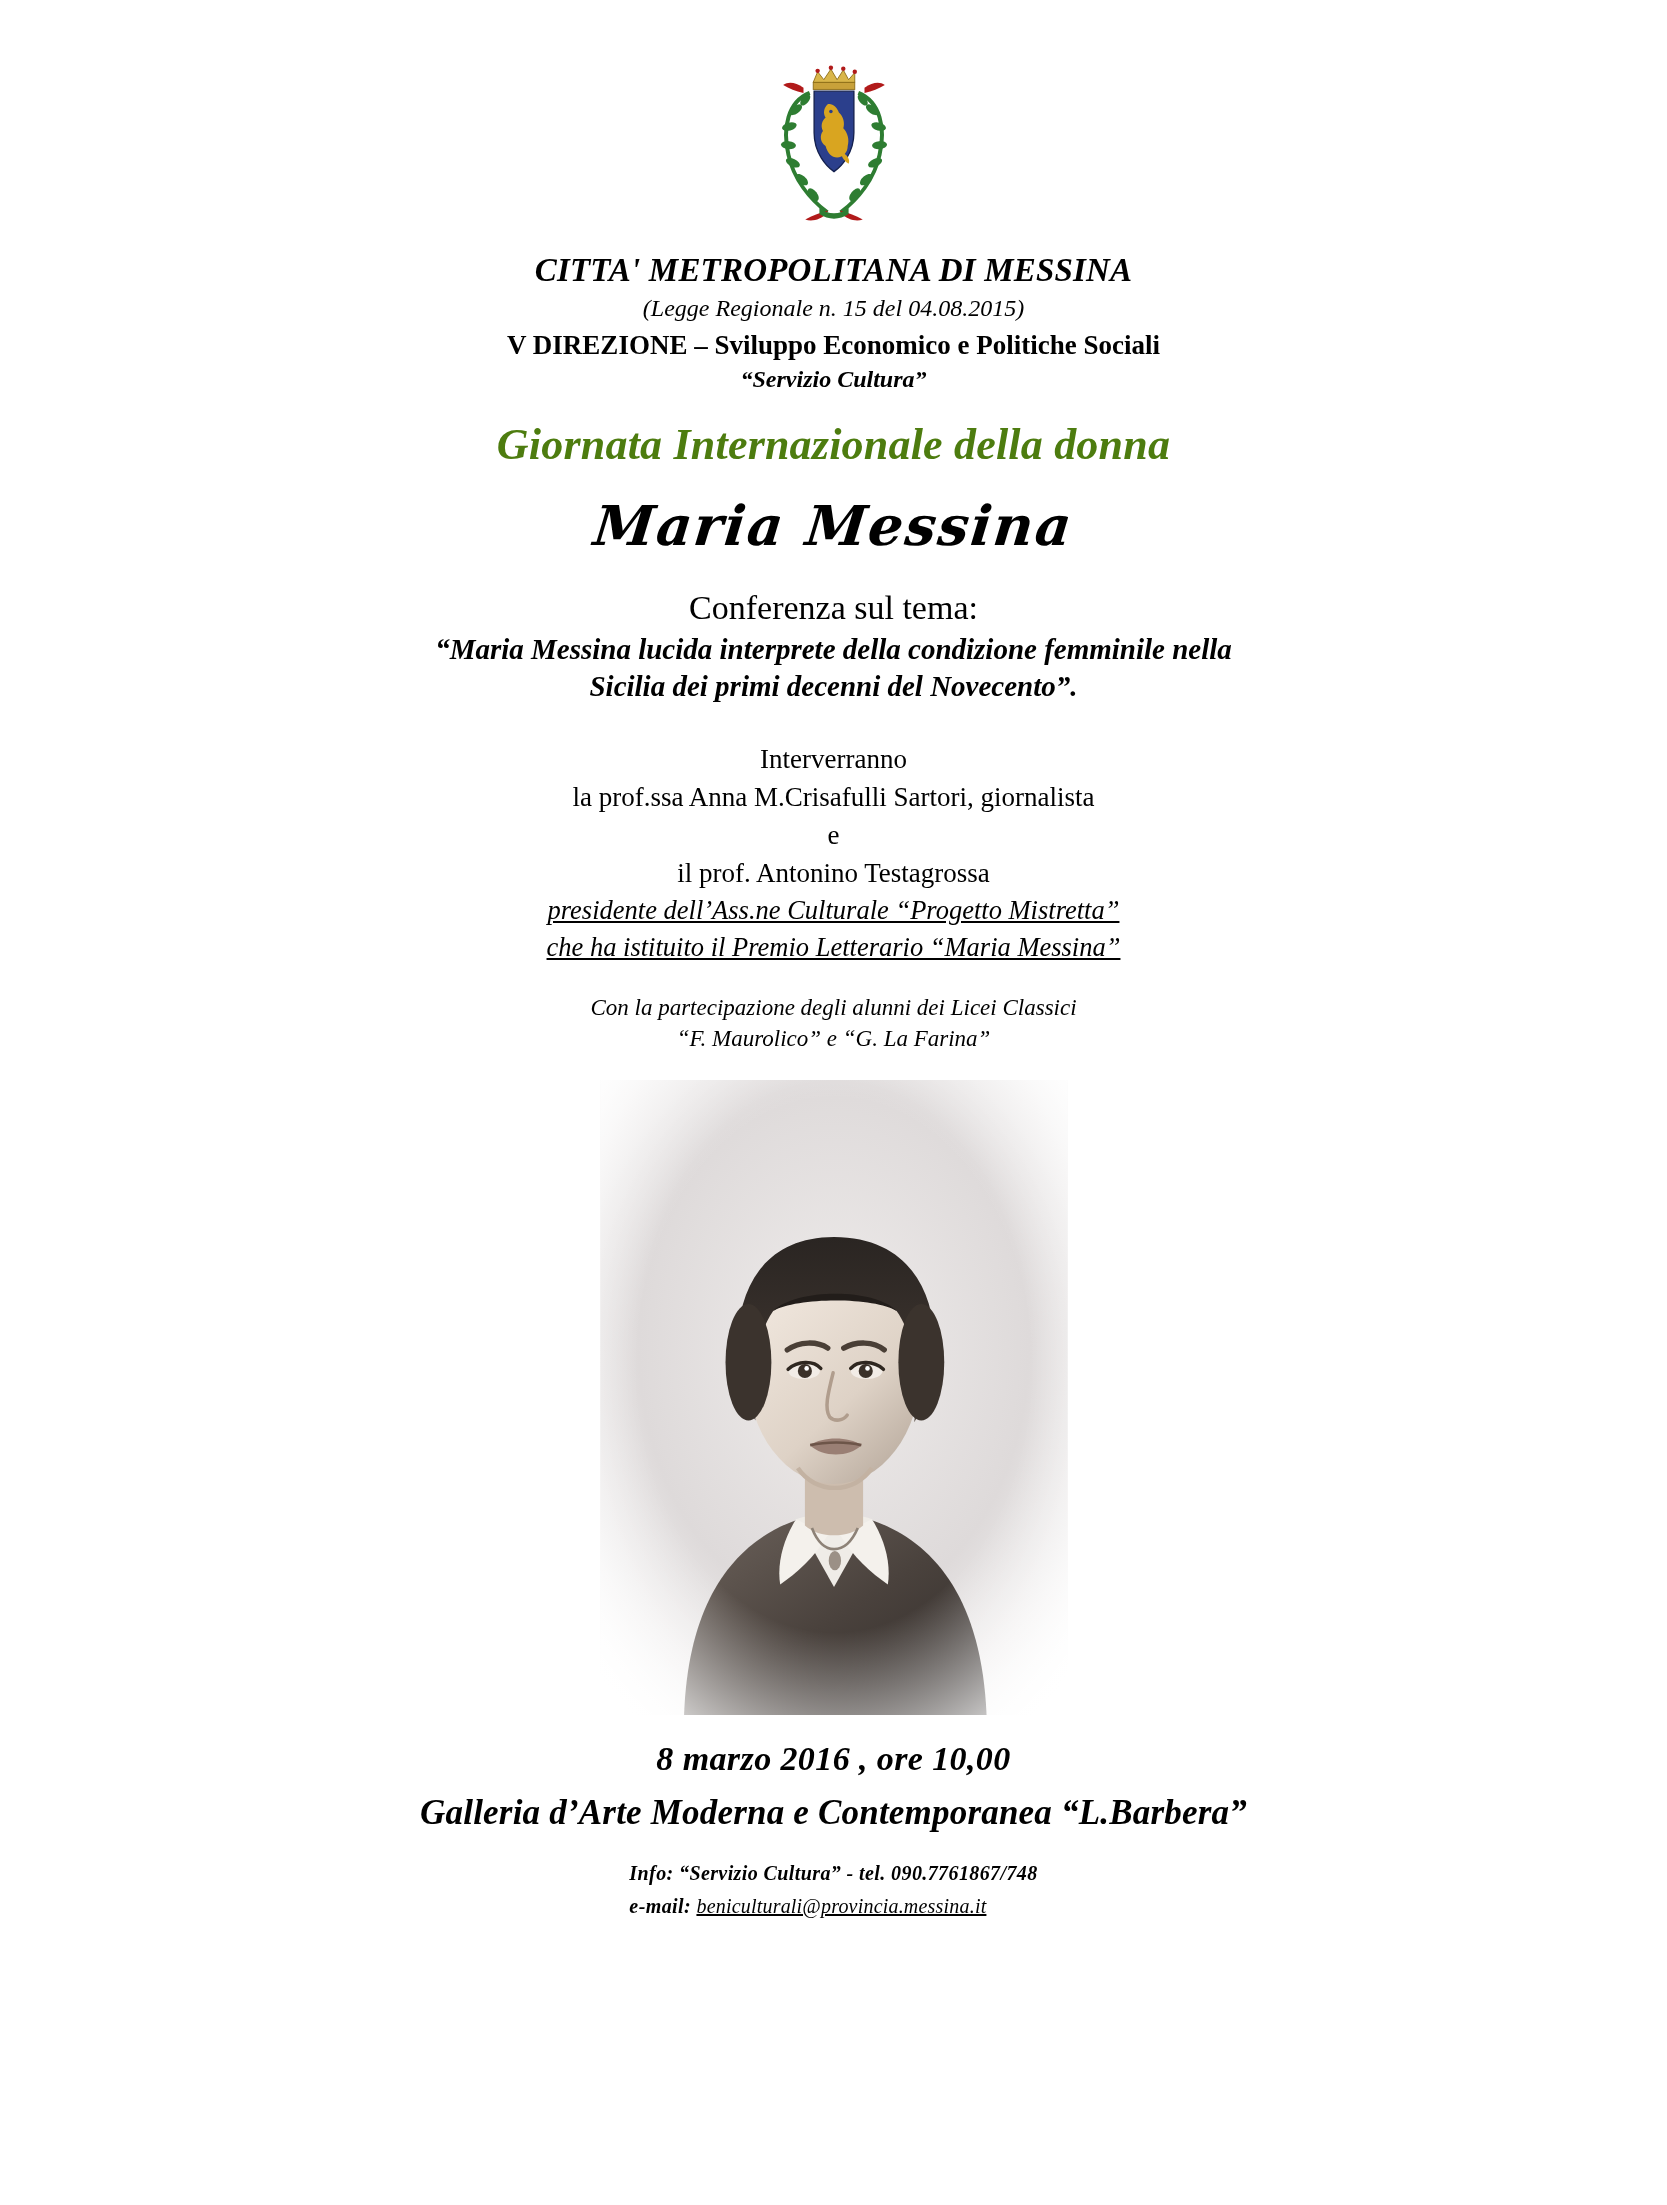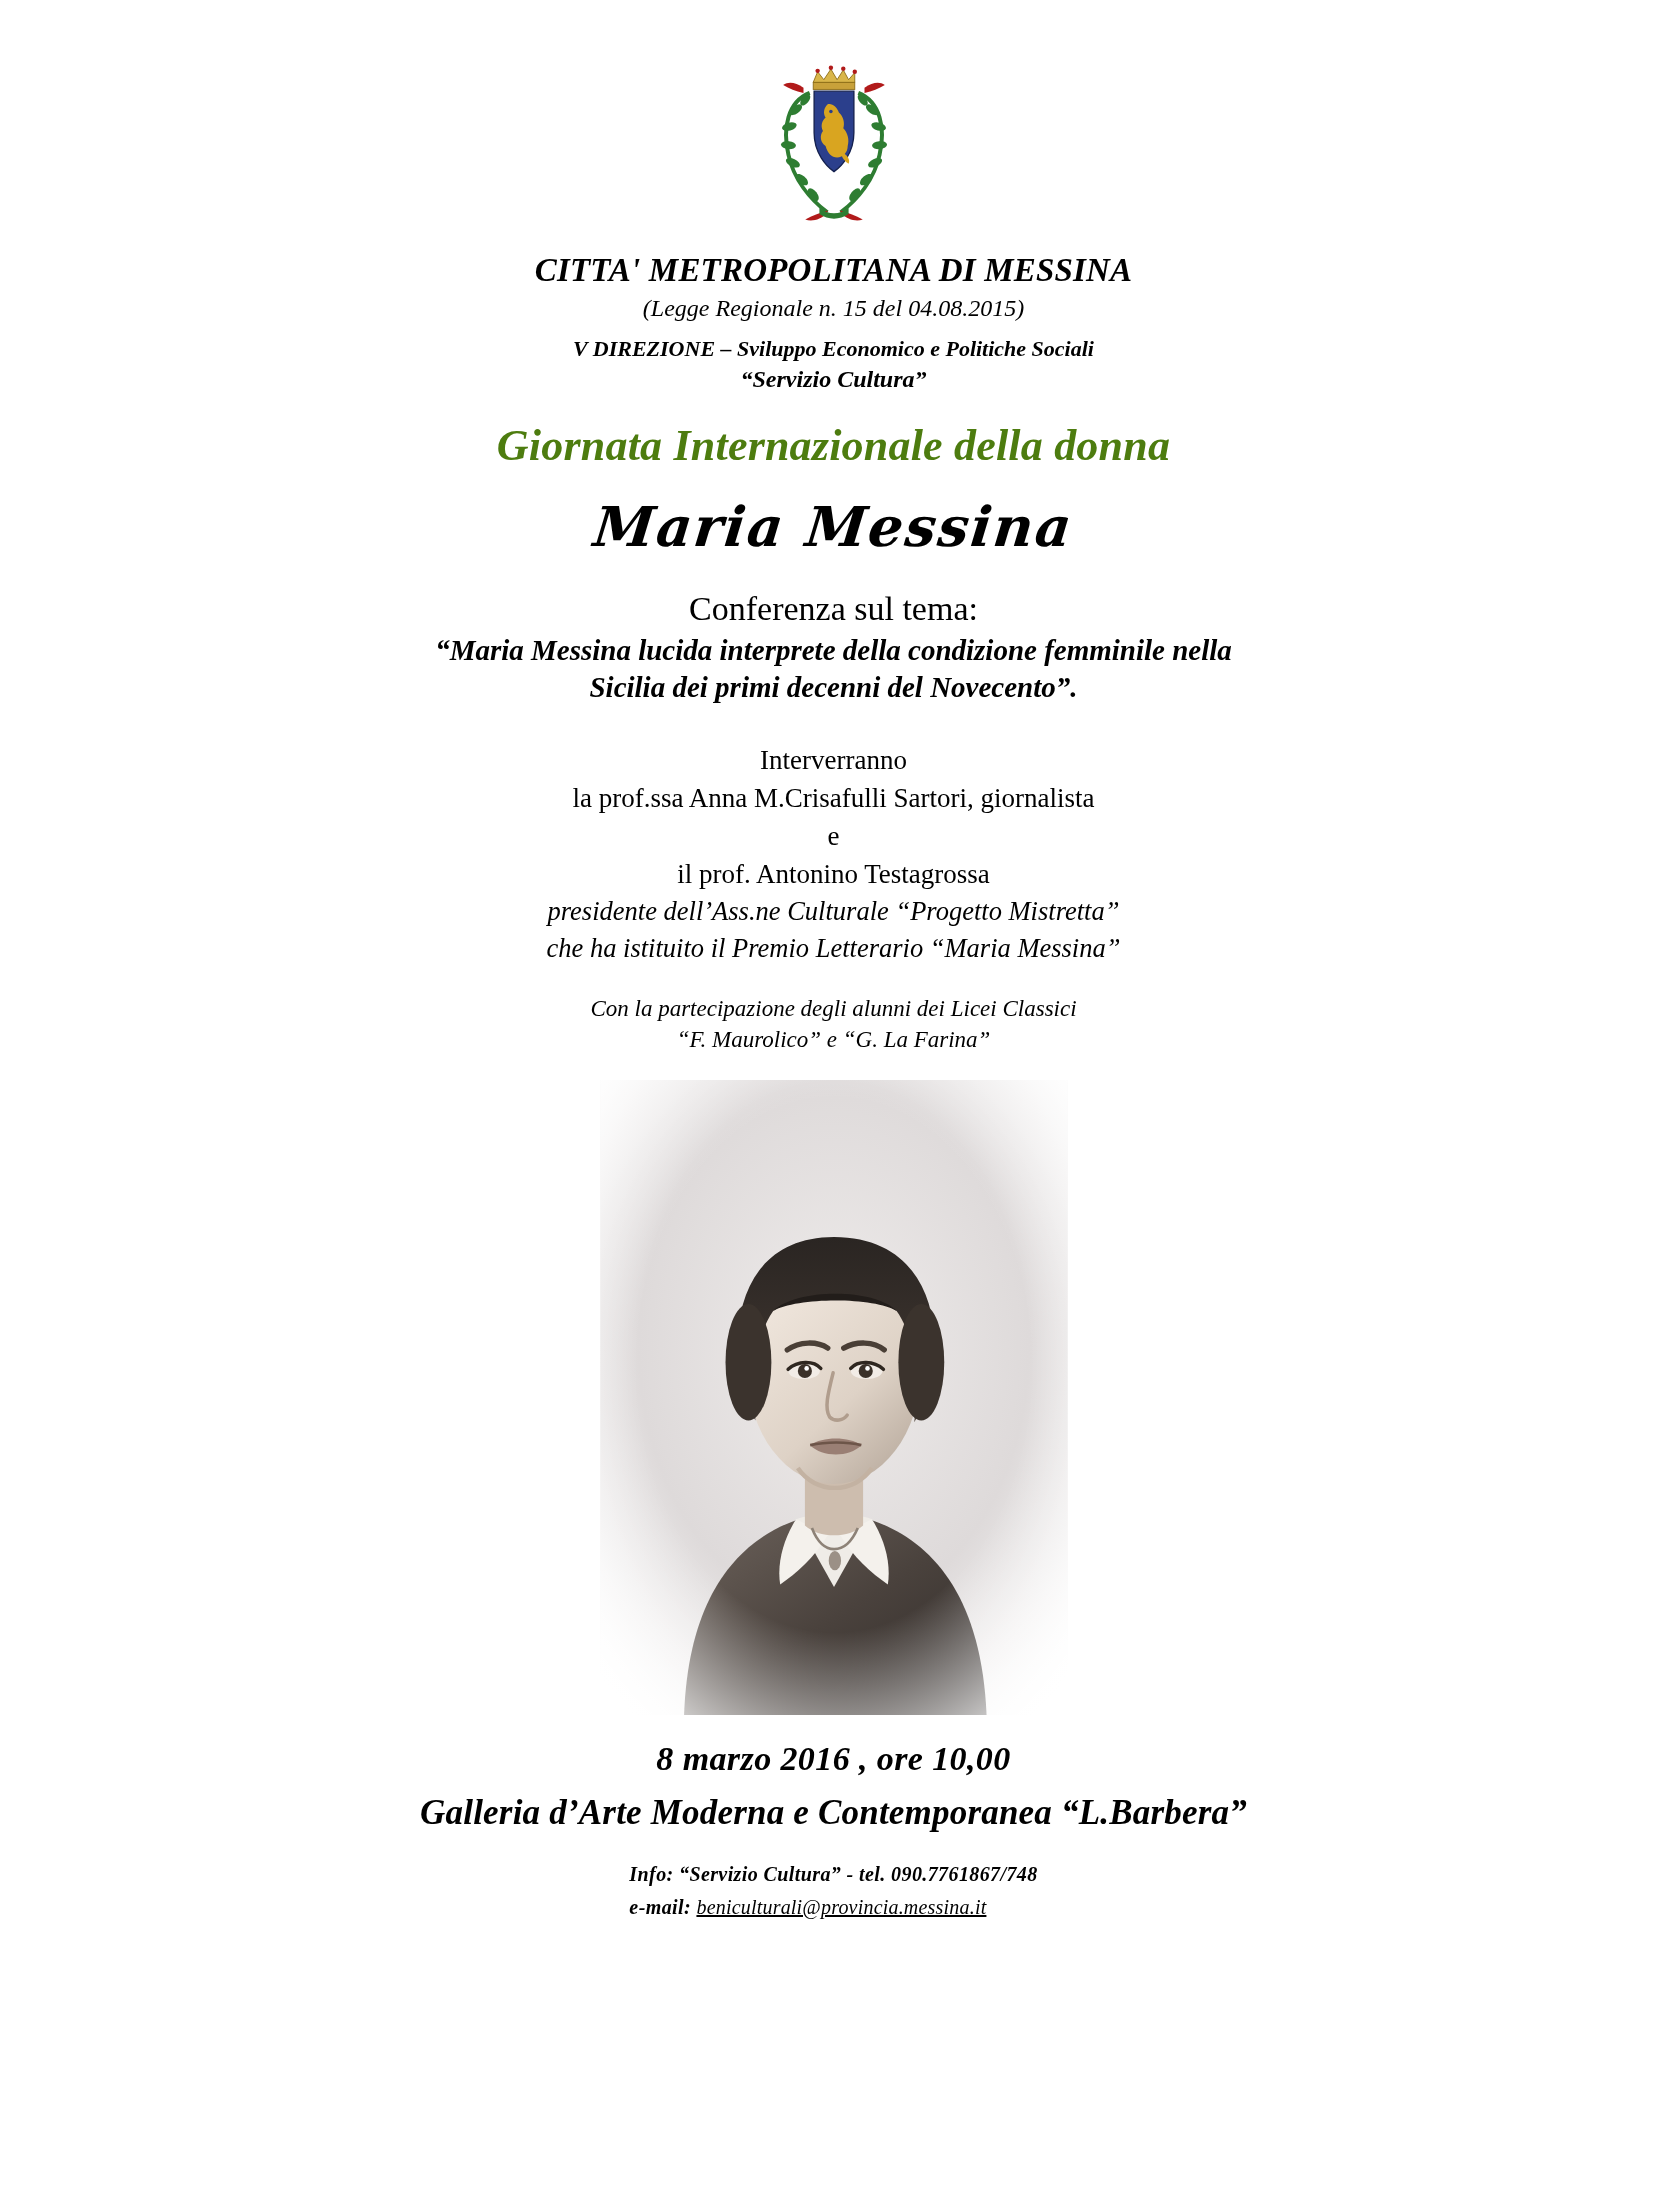--- a/index.html
+++ b/index.html
@@ -46,24 +46,23 @@
     font-weight: bold;
     font-style: italic;
     letter-spacing: 0.2px;
   }
   .h-line2 {
     font-size: 24px;
     font-style: italic;
     margin-top: 3.5px;
   }
   .h-line3 {
-    font-size: 22px;
-    font-weight: bold;
-    font-style: italic;
-    margin-top: 13px;
+    font-size: 27px;
+    font-weight: bold;
+    margin-top: 6px;
   }
   .h-line4 {
     font-size: 24px;
     font-weight: bold;
     font-style: italic;
     margin-top: 2.6px;
   }
 
   
   .title-main {
@@ -108,20 +107,21 @@
   .speakers {
     margin-top: 34px;
     text-align: center;
     font-size: 27px;
     line-height: 1.34;
   }
   .sp-line { margin-top: 1.8px; }
   .sp-italic {
     font-style: italic;
     font-size: 26.5px;
+    text-decoration: underline;
   }
 
   
   .participation {
     margin-top: 27px;
     text-align: center;
     font-style: italic;
     font-size: 23px;
     line-height: 1.34;
   }

